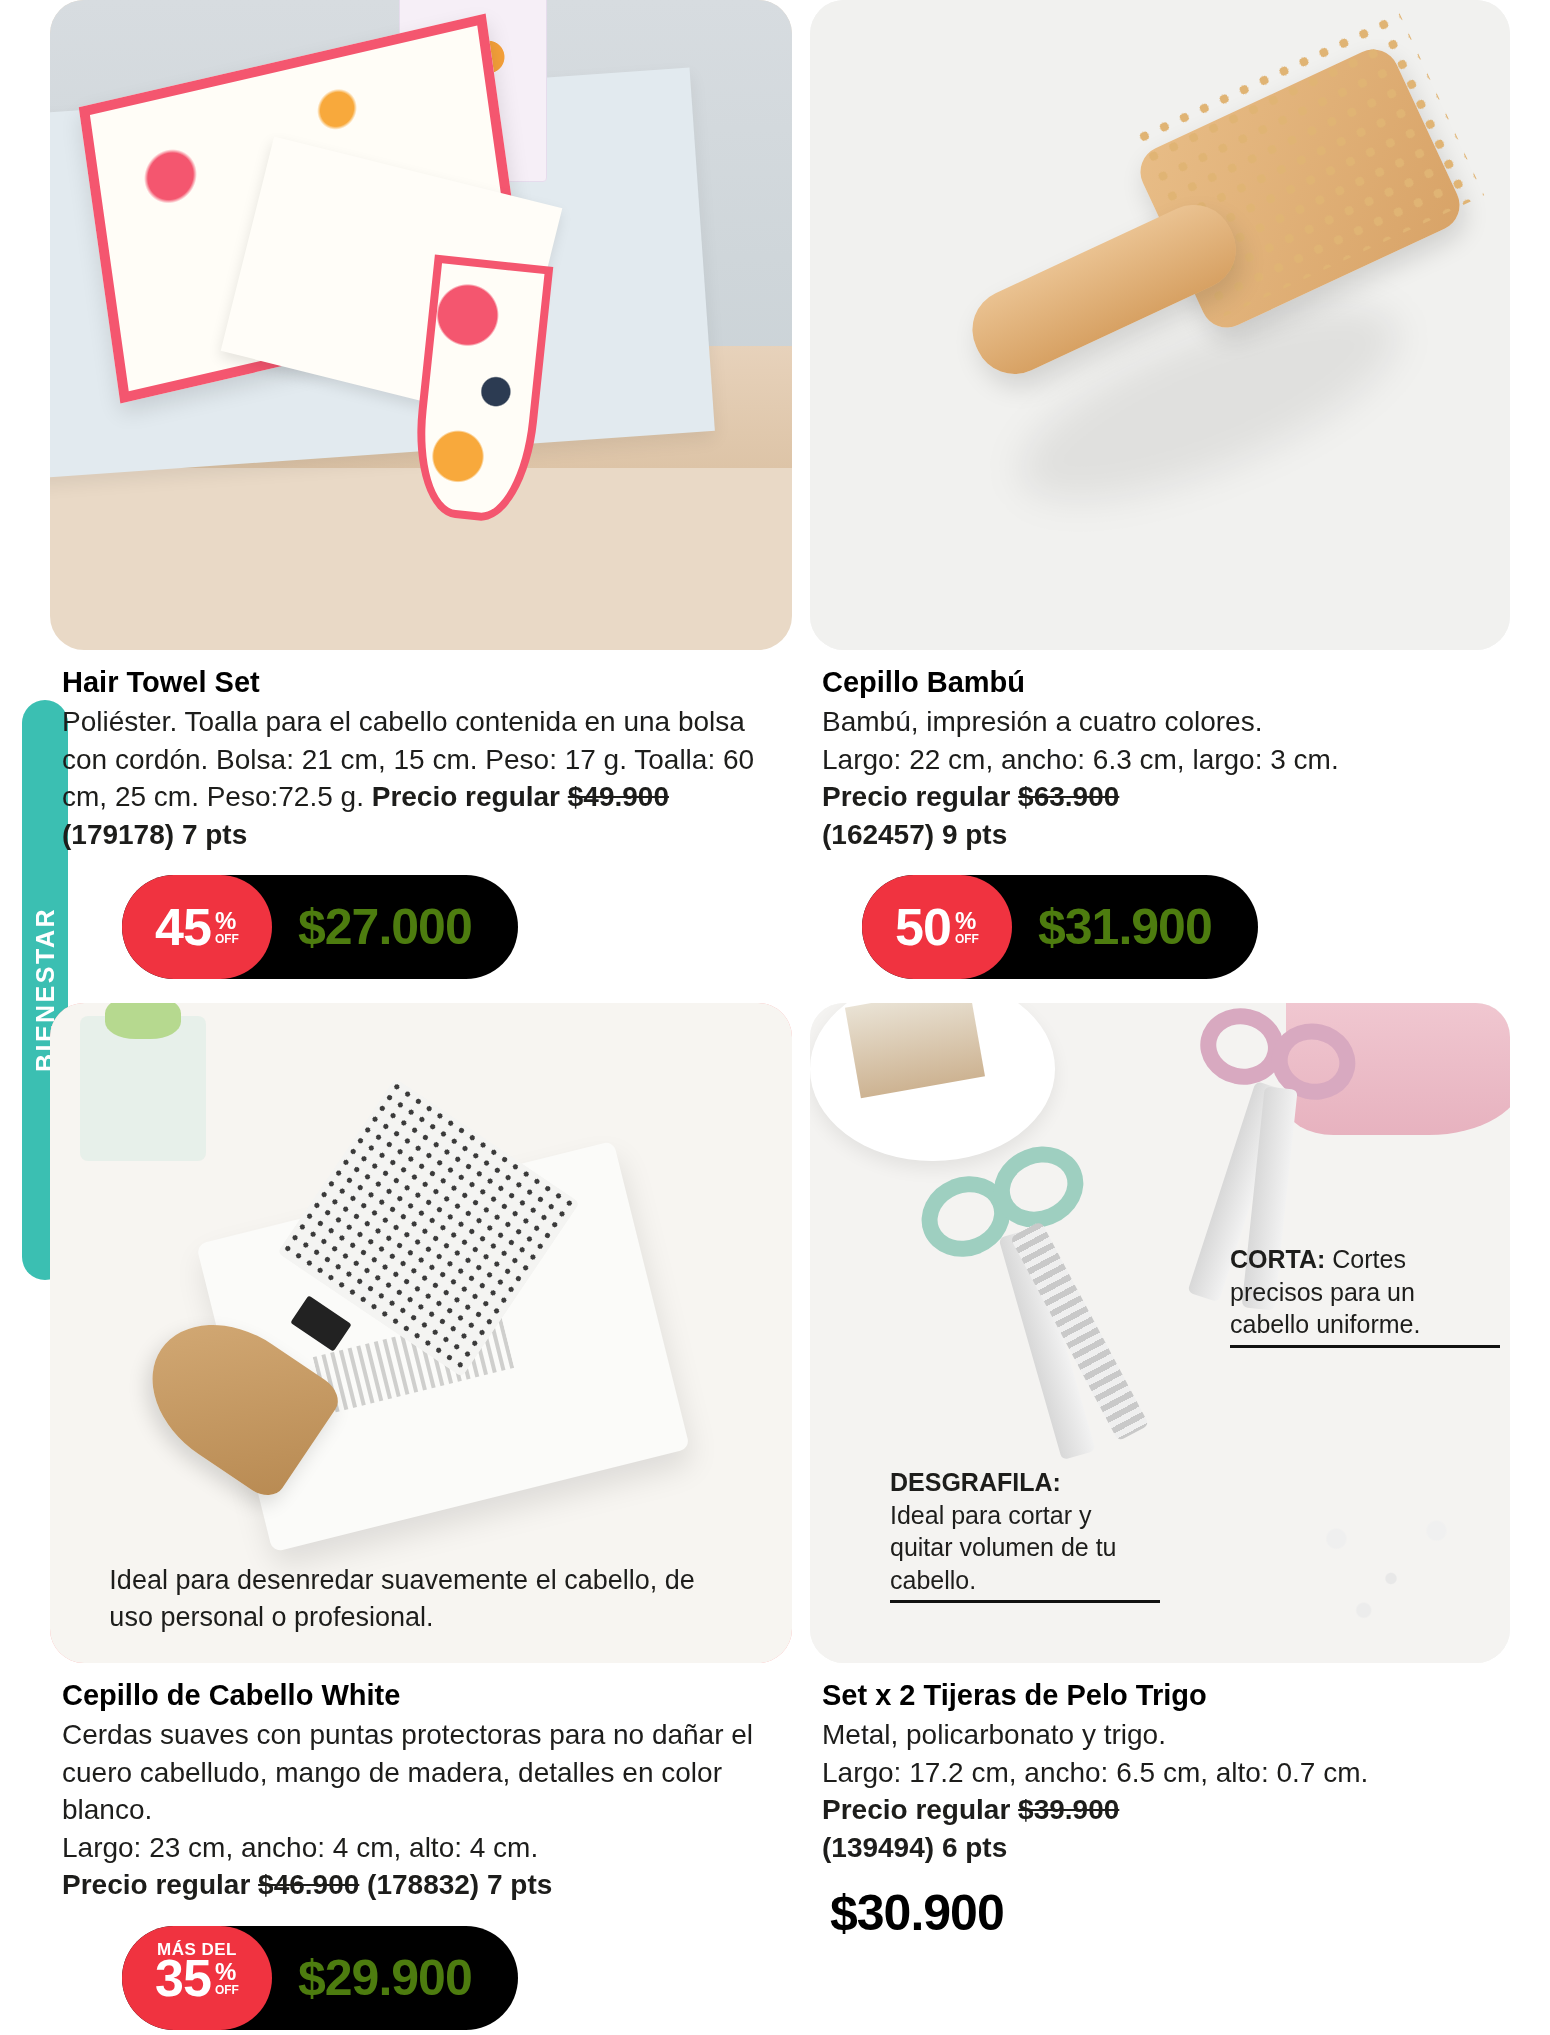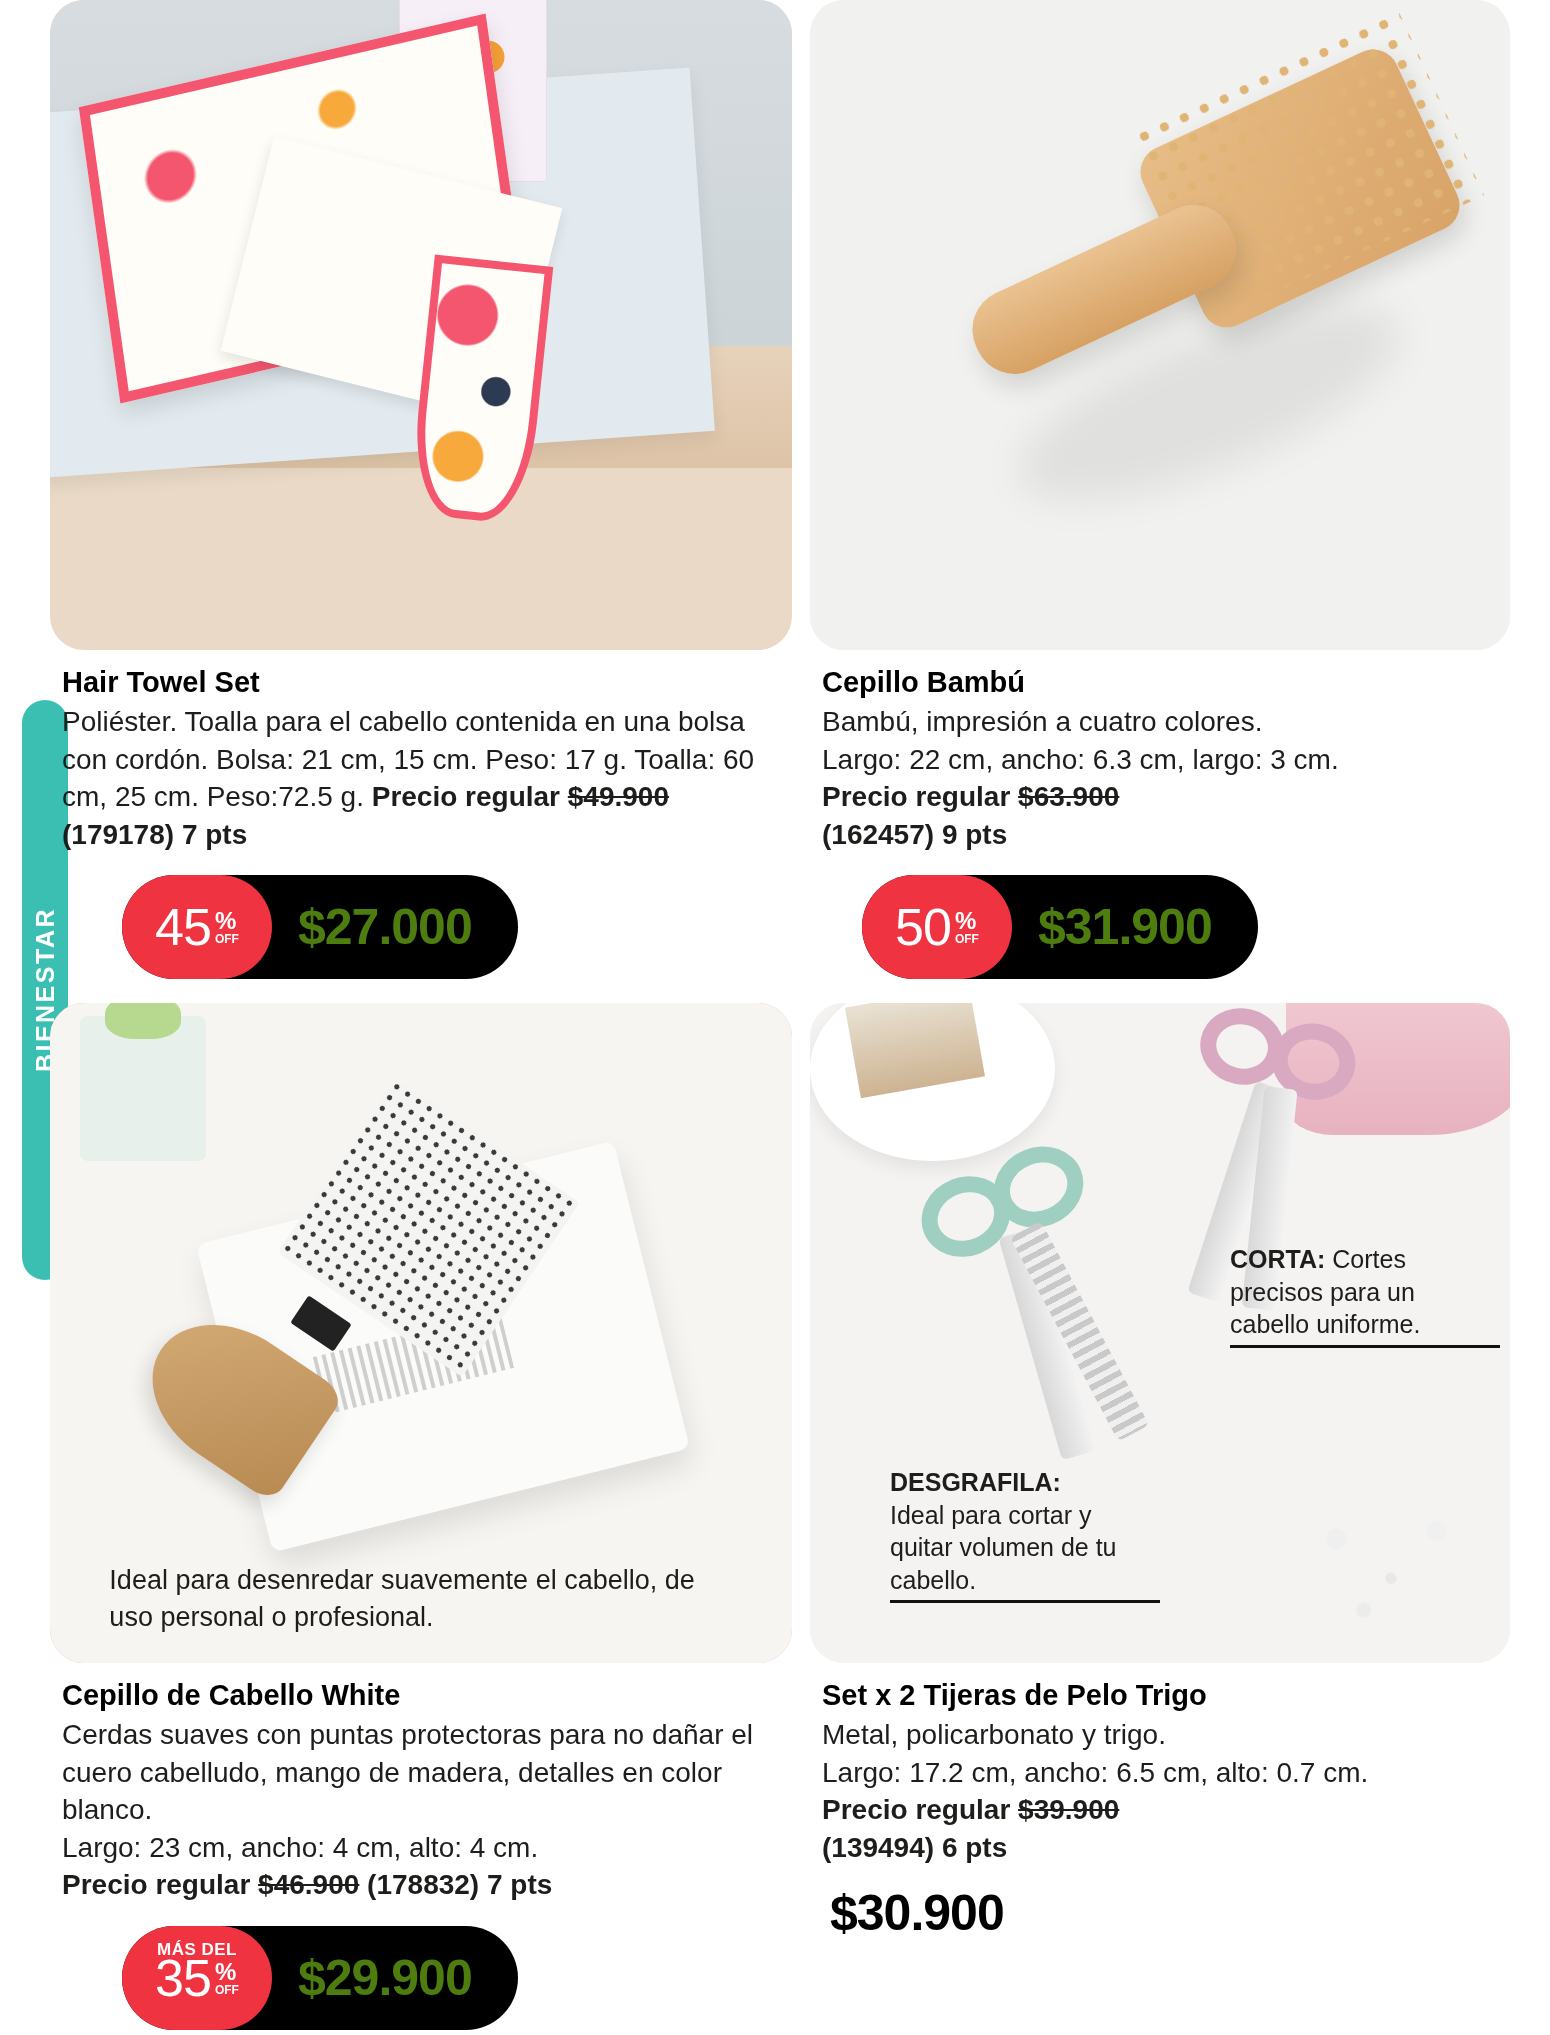--- a/index.html
+++ b/index.html
@@ -256,21 +256,21 @@
     background: #000; border-radius: 52px;
     padding-right: 46px;
   }
   .pill.right-col { margin-left: 40px; }
   .disc {
     width: 150px; height: 104px; border-radius: 52px;
     background: #f03340; color: #fff;
     display: flex; align-items: center; justify-content: center;
     gap: 4px; flex-direction: row; position: relative;
   }
-  .disc .num { font-size: 52px; font-weight: normal; letter-spacing: -1px; }
+  .disc .num { font-size: 52px; font-weight: bold; letter-spacing: -1px; }
   .disc .pc { display: flex; flex-direction: column; align-items: flex-start; line-height: 1; }
   .disc .pc .p { font-size: 24px; font-weight: bold; }
   .disc .pc .off { font-size: 12px; font-weight: bold; }
   .disc .mas {
     position: absolute; top: 14px; left: 0; width: 100%;
     text-align: center; font-size: 17px; font-weight: bold; letter-spacing: .5px;
   }
   .disc.with-mas { flex-direction: column; justify-content: center; }
   .disc.with-mas .row2 { display: flex; align-items: center; gap: 4px; }
   .pill .newprice {

